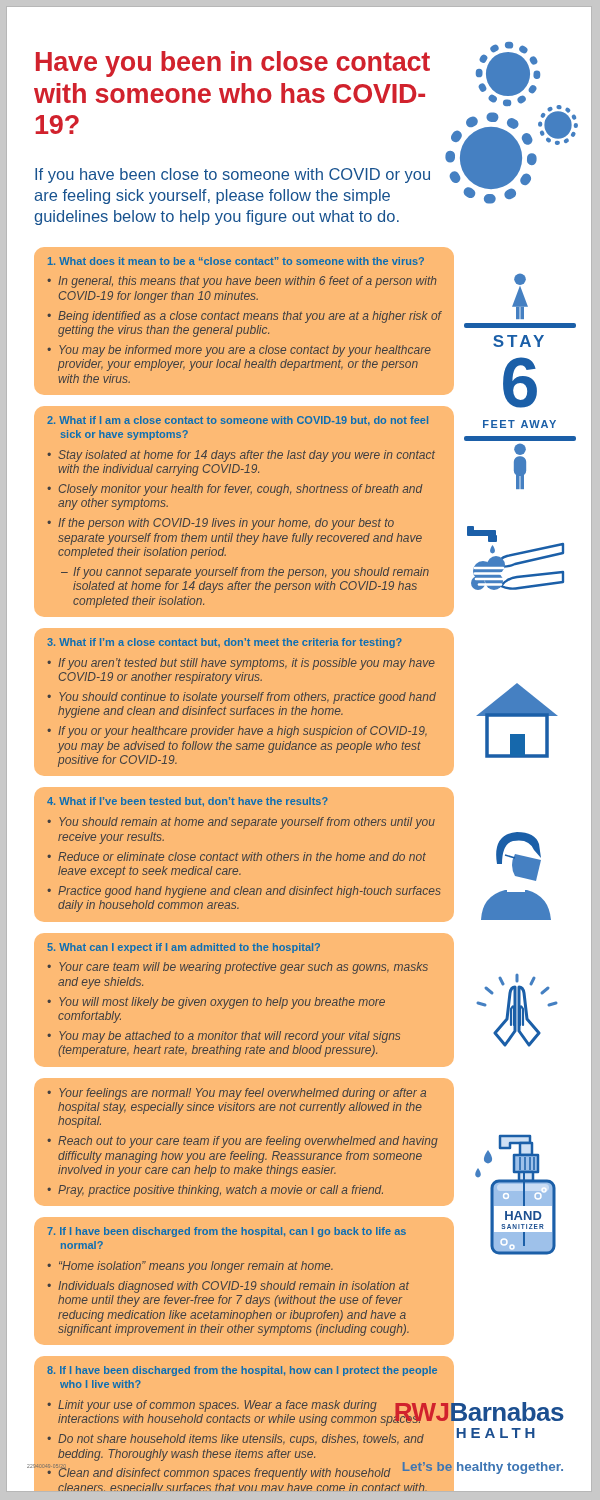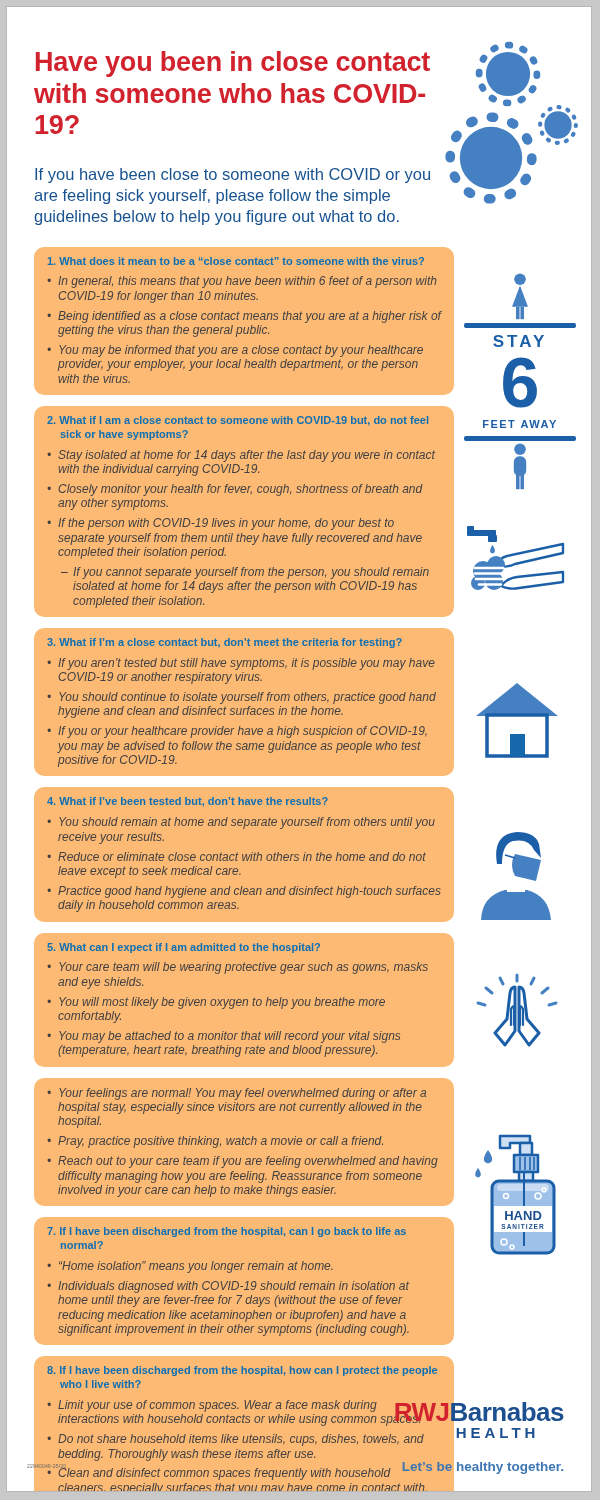--- a/index.html
+++ b/index.html
@@ -66,21 +66,21 @@
       <span>Have you been in close contact</span><br>
       <span>with someone who has COVID-19?</span><br>
     </h1>
     <div class="intro">If you have been close to someone with COVID or you are feeling sick yourself, please follow the simple guidelines below to help you figure out what to do.</div>
     <div class="sections">
     <section class="qa-box">
       <h2 class="qa-heading">1. What does it mean to be a “close contact” to someone with the virus?</h2>
       <ul class="qa-bullets">
             <li class="qa-bullet"><span class="b-text">In general, this means that you have been within 6 feet of a person with COVID-19 for longer than 10 minutes.</span></li>
             <li class="qa-bullet"><span class="b-text">Being identified as a close contact means that you are at a higher risk of getting the virus than the general public.</span></li>
-            <li class="qa-bullet"><span class="b-text">You may be informed that you are a close contact by your healthcare provider, your employer, your local health department, or the person with the virus.</span></li>
+            <li class="qa-bullet"><span class="b-text">You may be informed more you are a close contact by your healthcare provider, your employer, your local health department, or the person with the virus.</span></li>
           </ul>
     </section>
 
     <section class="qa-box">
       <h2 class="qa-heading">2. What if I am a close contact to someone with COVID-19 but, do not feel sick or have symptoms?</h2>
       <ul class="qa-bullets">
             <li class="qa-bullet"><span class="b-text">Stay isolated at home for 14 days after the last day you were in contact with the individual carrying COVID-19.</span></li>
             <li class="qa-bullet"><span class="b-text">Closely monitor your health for fever, cough, shortness of breath and any other symptoms.</span></li>
             <li class="qa-bullet"><span class="b-text">If the person with COVID-19 lives in your home, do your best to separate yourself from them until they have fully recovered and have completed their isolation period.</span><div class="qa-sub">If you cannot separate yourself from the person, you should remain isolated at home for 14 days after the person with COVID-19 has completed their isolation.</div></li>
           </ul>
@@ -109,22 +109,22 @@
       <ul class="qa-bullets">
             <li class="qa-bullet"><span class="b-text">Your care team will be wearing protective gear such as gowns, masks and eye shields.</span></li>
             <li class="qa-bullet"><span class="b-text">You will most likely be given oxygen to help you breathe more comfortably.</span></li>
             <li class="qa-bullet"><span class="b-text">You may be attached to a monitor that will record your vital signs (temperature, heart rate, breathing rate and blood pressure).</span></li>
           </ul>
     </section>
 
     <section class="qa-box">
       <ul class="qa-bullets">
             <li class="qa-bullet"><span class="b-text">Your feelings are normal! You may feel overwhelmed during or after a hospital stay, especially since visitors are not currently allowed in the hospital.</span></li>
+            <li class="qa-bullet"><span class="b-text">Reach out to your care team if you are feeling overwhelmed and having difficulty managing how you are feeling. Reassurance from someone involved in your care can help to make things easier.</span></li>
             <li class="qa-bullet"><span class="b-text">Pray, practice positive thinking, watch a movie or call a friend.</span></li>
-            <li class="qa-bullet"><span class="b-text">Reach out to your care team if you are feeling overwhelmed and having difficulty managing how you are feeling. Reassurance from someone involved in your care can help to make things easier.</span></li>
           </ul>
     </section>
 
     <section class="qa-box">
       <h2 class="qa-heading">7. If I have been discharged from the hospital, can I go back to life as normal?</h2>
       <ul class="qa-bullets">
             <li class="qa-bullet"><span class="b-text">“Home isolation” means you longer remain at home.</span></li>
             <li class="qa-bullet"><span class="b-text">Individuals diagnosed with COVID-19 should remain in isolation at home until they are fever-free for 7 days (without the use of fever reducing medication like acetaminophen or ibuprofen) and have a significant improvement in their other symptoms (including cough).</span></li>
           </ul>
     </section>

